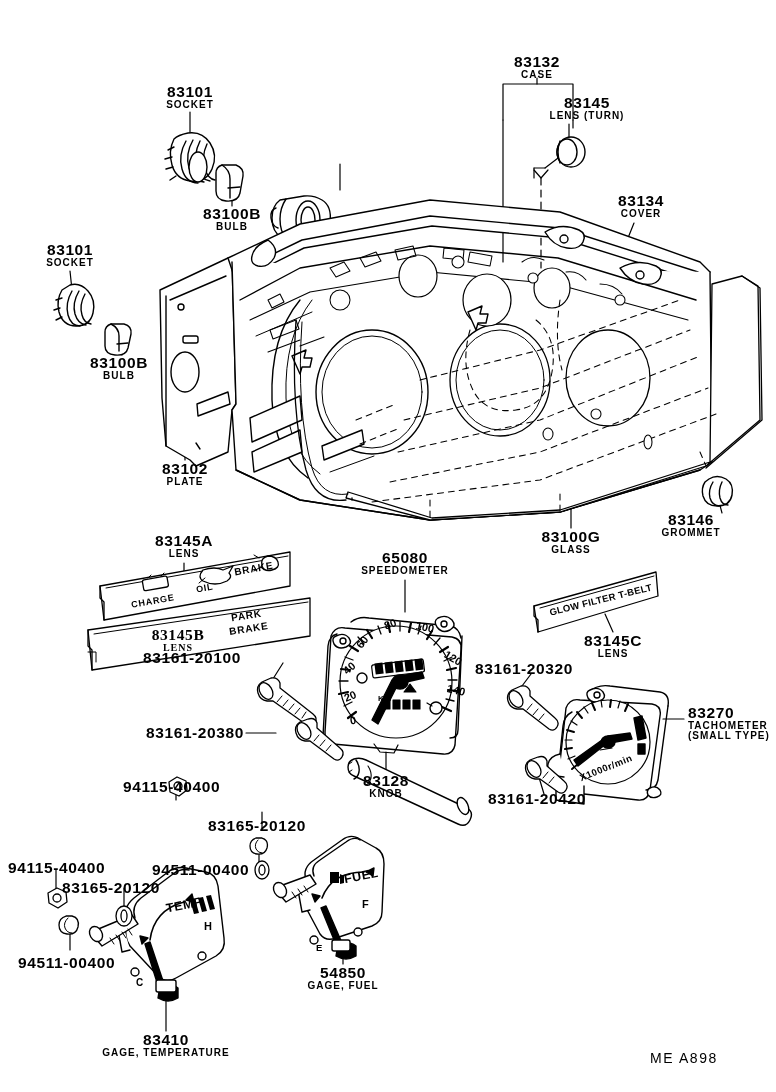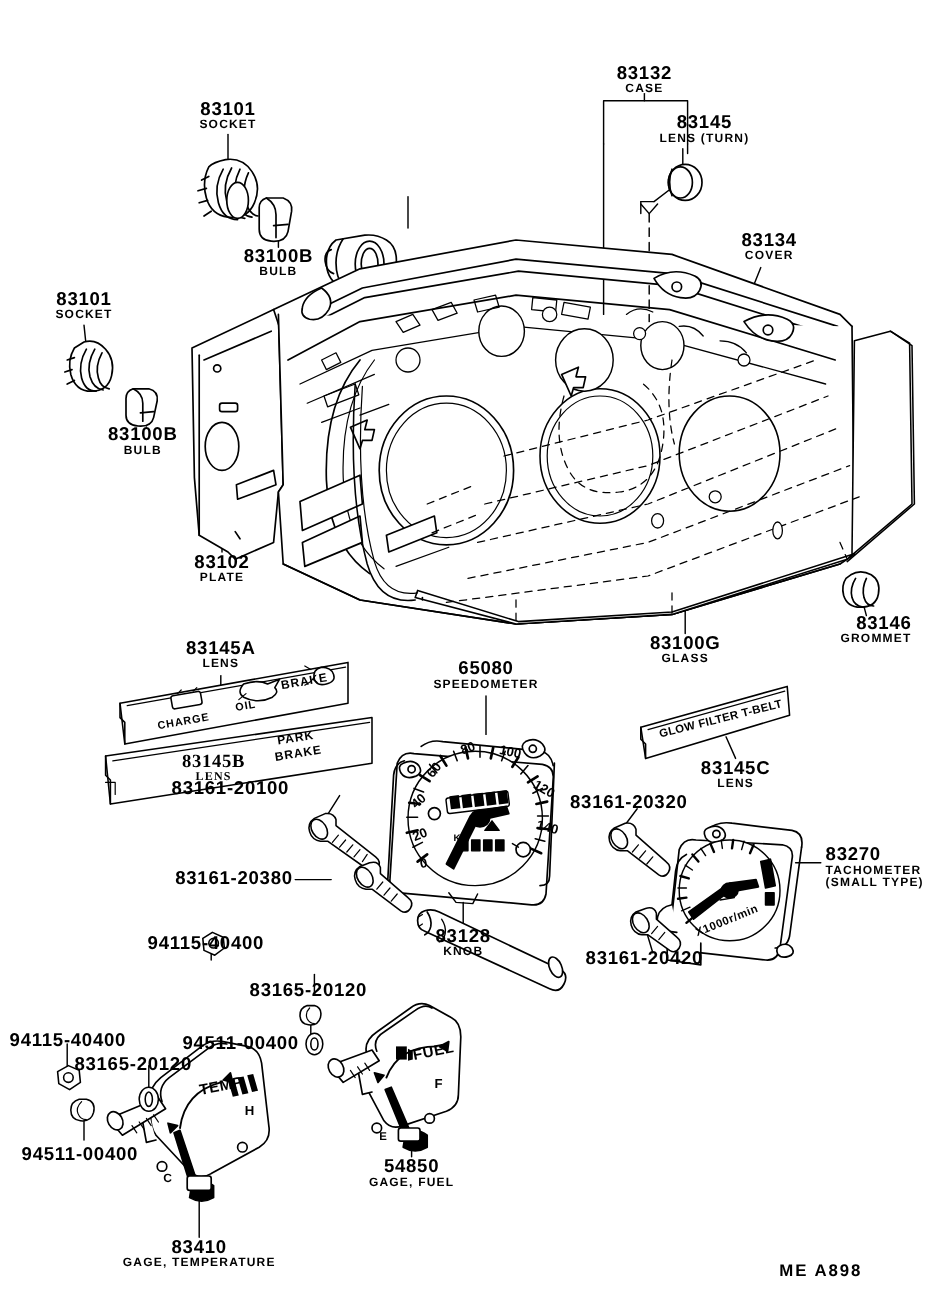--- a/index.html
+++ b/index.html
@@ -6,21 +6,21 @@
   body{width:776px;height:1092px;position:relative;overflow:hidden;
        font-family:"Liberation Sans","DejaVu Sans",sans-serif;color:#000;}
   #sheet{position:absolute;left:0;top:0;width:776px;height:1092px;}
   svg.art{position:absolute;left:0;top:0;width:776px;height:1092px;}
   .lbl{position:absolute;white-space:nowrap;color:#000;}
   .pn{font-size:15.5px;font-weight:700;letter-spacing:0.6px;line-height:1.02;}
   .dn{font-size:10px;font-weight:700;letter-spacing:1.0px;line-height:1.05;}
   .lblbox{position:absolute;white-space:nowrap;text-align:center;}
   .lblbox .pn{position:static;display:block;}
   .lblbox .dn{position:static;display:block;}
-  .sig{position:absolute;font-size:14px;font-weight:700;letter-spacing:1.6px;}
+  .sig{position:absolute;font-size:14px;font-weight:400;letter-spacing:1.6px;}
   .ctr{transform:translateX(-50%);}
 </style>
 </head>
 <body>
 
 <div id="sheet">
 
 <svg class="art" viewBox="0 0 776 1092">
   <g fill="none" stroke="#000" stroke-width="1.3" stroke-linejoin="round" stroke-linecap="round">
 
@@ -532,21 +532,21 @@
   <span class="dn">PLATE</span>
 </div>
 <div class="lblbox ctr" style="left:184px;top:533px;">
   <span class="pn">83145A</span>
   <span class="dn">LENS</span>
 </div>
 <div class="lblbox ctr" style="left:571px;top:529px;">
   <span class="pn">83100G</span>
   <span class="dn">GLASS</span>
 </div>
-<div class="lblbox ctr" style="left:730px;top:512px;text-align:right;">
+<div class="lblbox ctr" style="left:691px;top:512px;">
   <span class="pn">83146</span>
   <span class="dn">GROMMET</span>
 </div>
 <div class="lblbox ctr" style="left:613px;top:633px;">
   <span class="pn">83145C</span>
   <span class="dn">LENS</span>
 </div>
 <div class="lblbox ctr" style="left:178px;top:627px;font-family:Liberation Serif, serif;">
   <span class="pn">83145B</span>
   <span class="dn">LENS</span>

